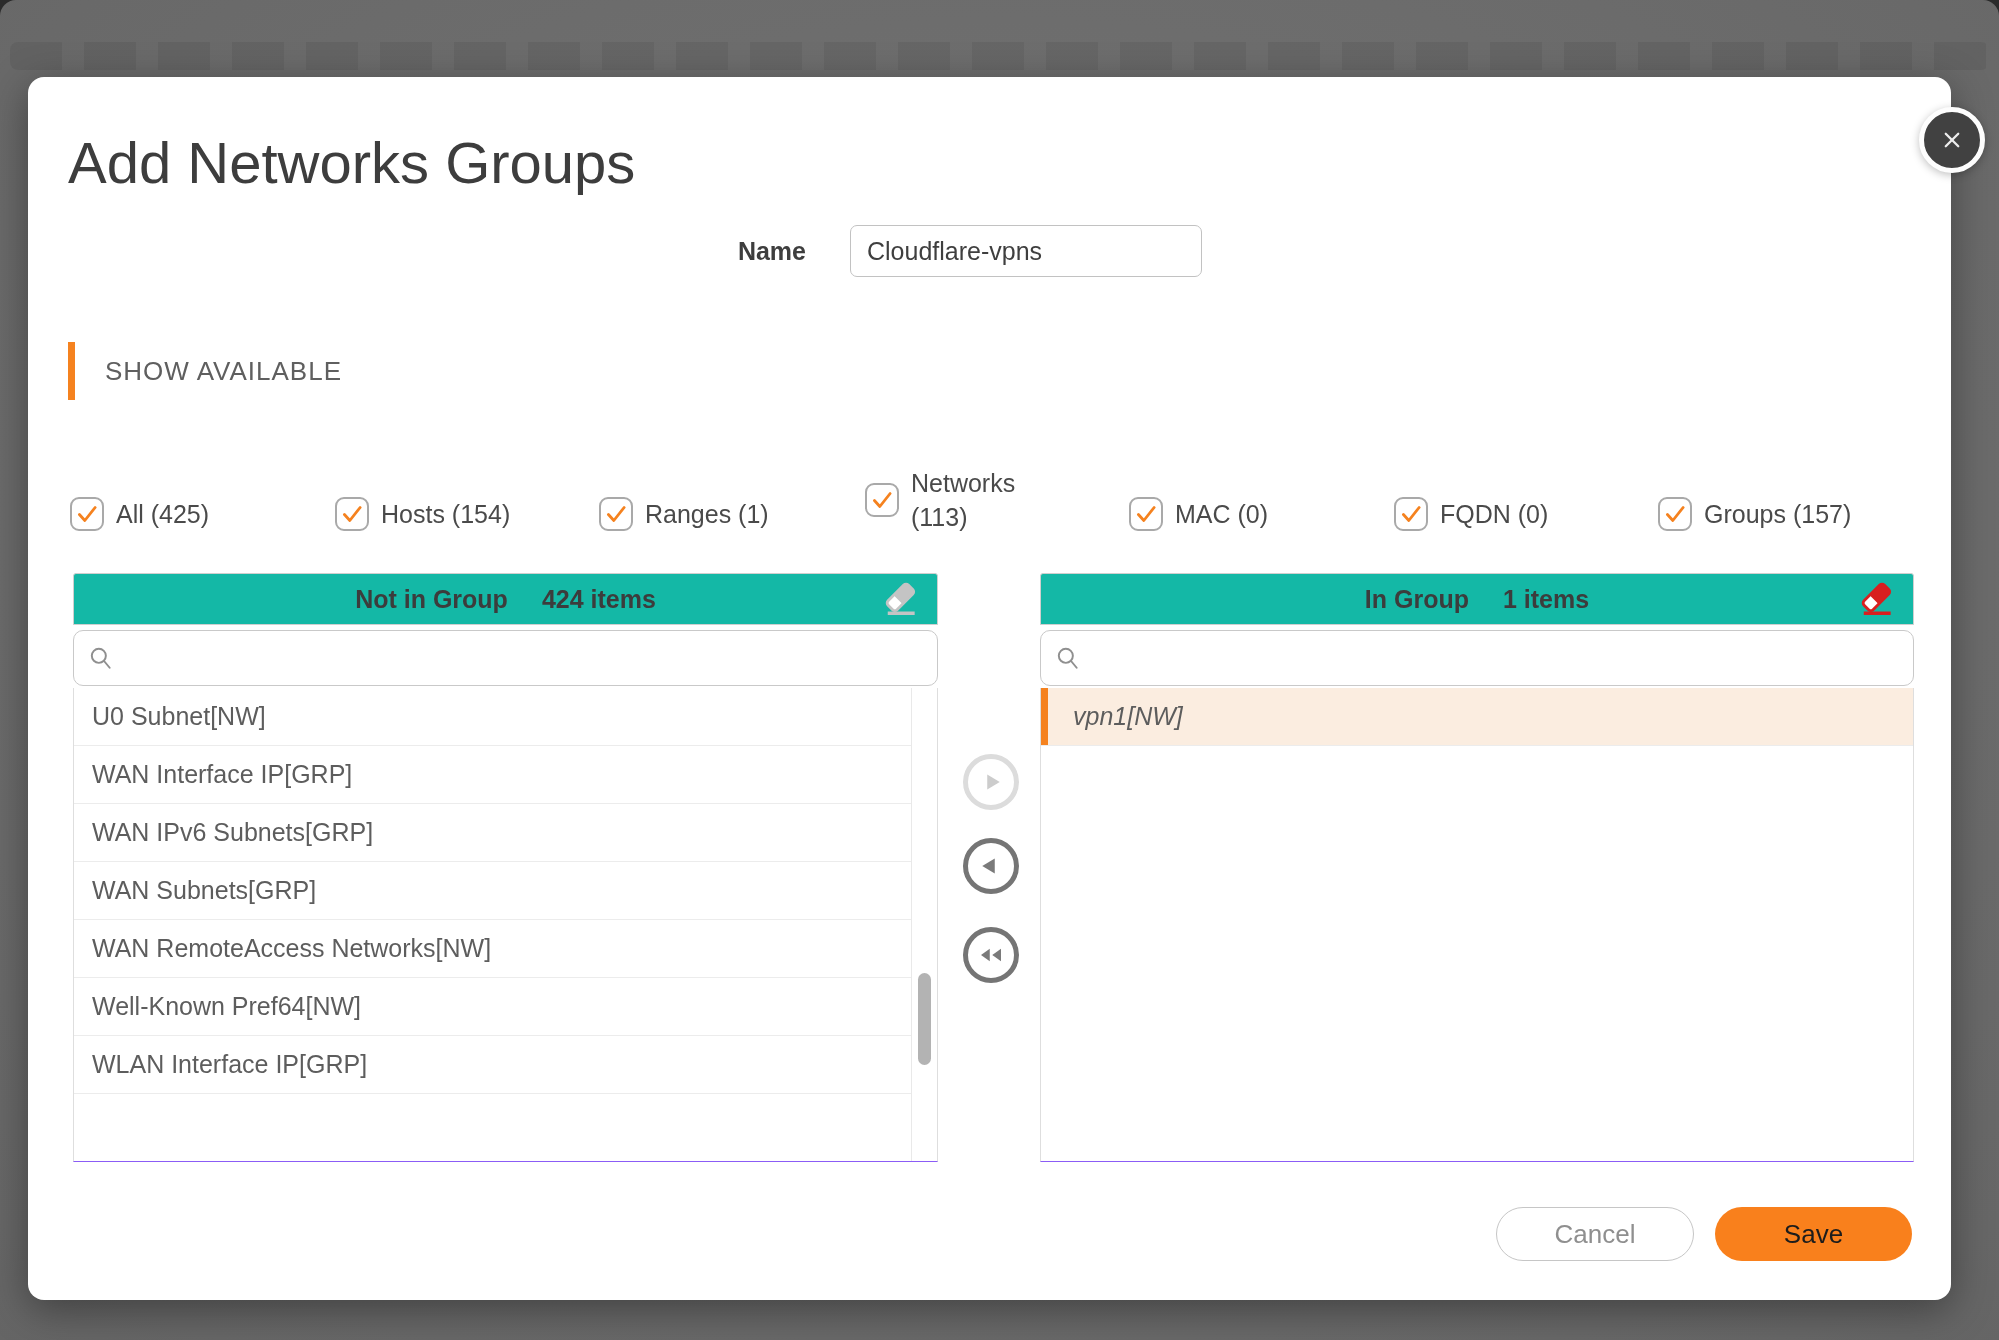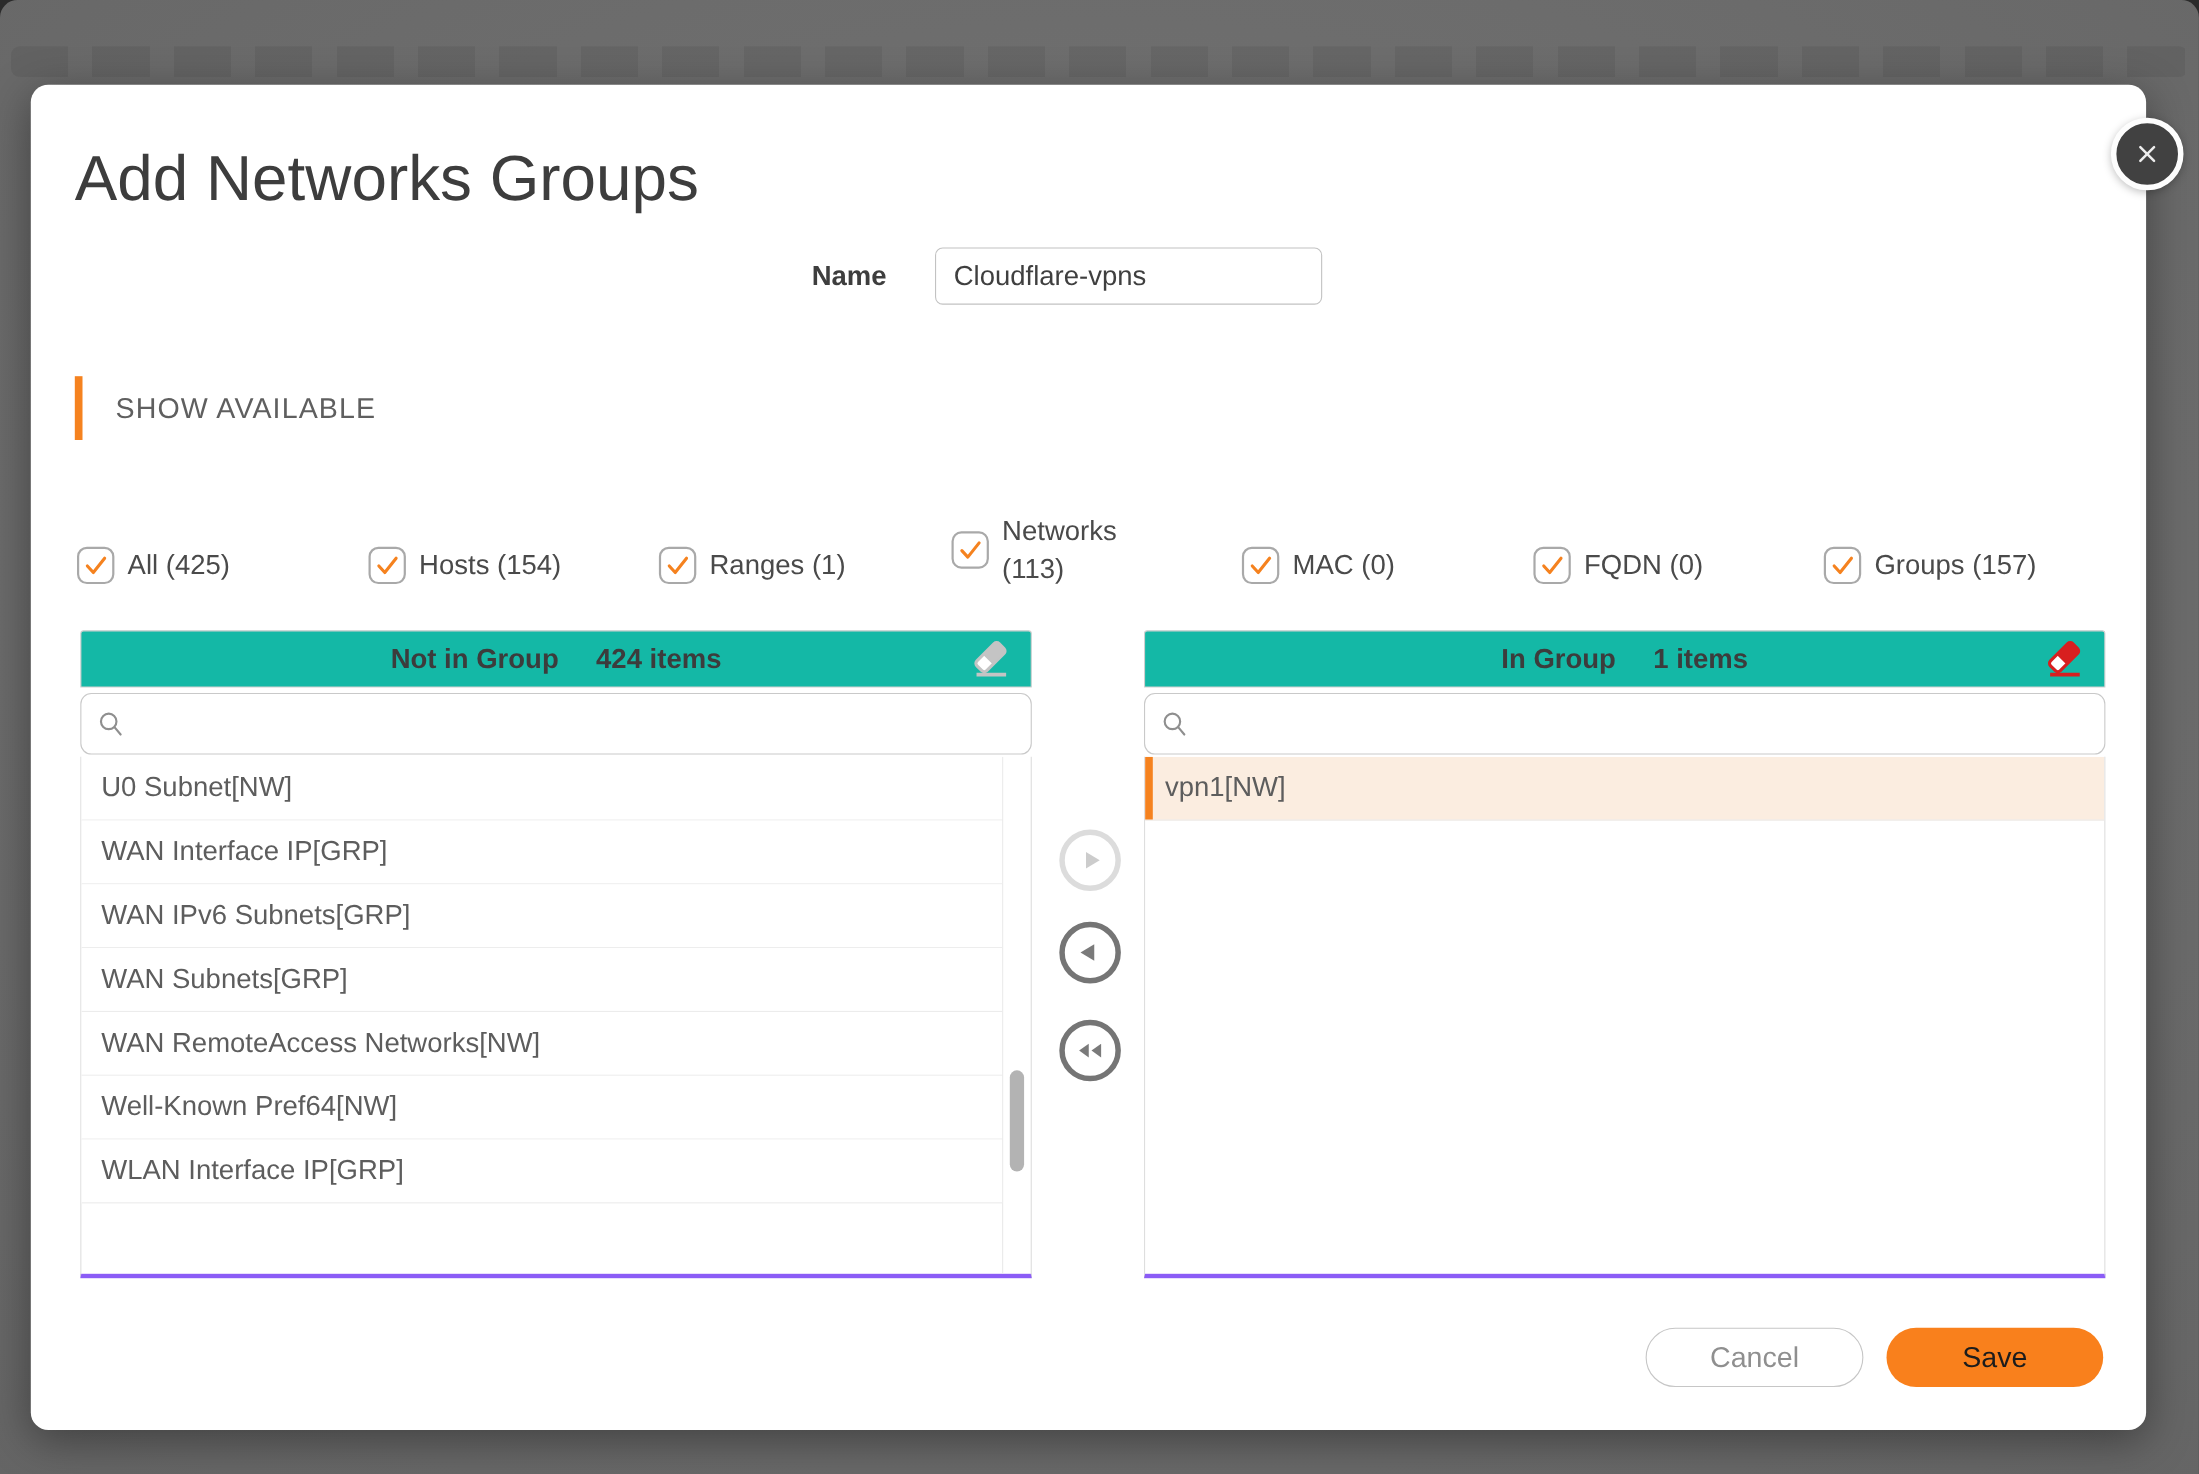--- a/index.html
+++ b/index.html
@@ -50,26 +50,26 @@
   .panel-title{font-size:25px;font-weight:bold;color:#3c3c3c;}
   .panel-count{font-size:25px;font-weight:bold;color:#3c3c3c;margin-left:34px;}
   .eraser-btn{position:absolute;right:16px;top:50%;transform:translateY(-50%);width:38px;height:38px;cursor:pointer;}
   .eraser-btn svg{width:38px;height:38px;}
   .panel-search{position:absolute;left:0;right:0;top:57px;height:56px;box-sizing:border-box;
     border:1.5px solid #c9c9c9;border-radius:10px;background:#fff;display:flex;align-items:center;}
   .search-icon{margin-left:14px;display:flex;align-items:center;}
   .panel-search input{flex:1;border:none;outline:none;font-size:24px;color:#444;padding:0 12px;
     font-family:"Liberation Sans",sans-serif;background:transparent;}
   .panel-body{position:absolute;left:0;right:0;top:115px;bottom:0;box-sizing:border-box;
-    border-left:1px solid #dedede;border-right:1px solid #dedede;border-bottom:4px solid #8b5cf6;background:#fff;overflow:hidden;}
+    border-left:1px solid #dedede;border-right:1px solid #dedede;border-bottom:1px solid #8b5cf6;background:#fff;overflow:hidden;}
   .left-panel .panel-body .list-rows{position:absolute;left:0;top:0;bottom:0;width:837px;border-right:1px solid #e9e9e9;}
   .right-panel .panel-body .list-rows{position:absolute;left:0;top:0;bottom:0;right:0;}
   .list-row{height:58px;box-sizing:border-box;border-bottom:1px solid #ececec;display:flex;align-items:center;
     padding-left:18px;font-size:25px;color:#5d5d5d;cursor:pointer;background:#fff;}
-  .in-group-row{background:var(--selected-row-bg,#FBEDE0);position:relative;padding-left:18px;}
+  .in-group-row{background:var(--selected-row-bg,#FBEDE0);position:relative;padding-left:32px;font-style:italic;}
   .in-group-row::before{content:"";position:absolute;left:0;top:0;bottom:0;width:7px;background:var(--accent-orange,#F5821F);}
   .scrollbar-thumb{position:absolute;right:6px;top:285px;width:13px;height:92px;background:#b3b3b3;border-radius:7px;cursor:grab;}
 
   
   .transfer-col{position:absolute;left:935px;top:677px;width:56px;height:229px;}
   .transfer-btn{position:absolute;left:0;width:56px;height:56px;box-sizing:border-box;border-radius:50%;
     background:#fff;display:flex;align-items:center;justify-content:center;cursor:pointer;}
   .transfer-btn svg{width:30px;height:30px;}
   .btn-disabled{border:5px solid #dcdcdc;cursor:default;}
   .btn-active{border:5px solid #757575;}

